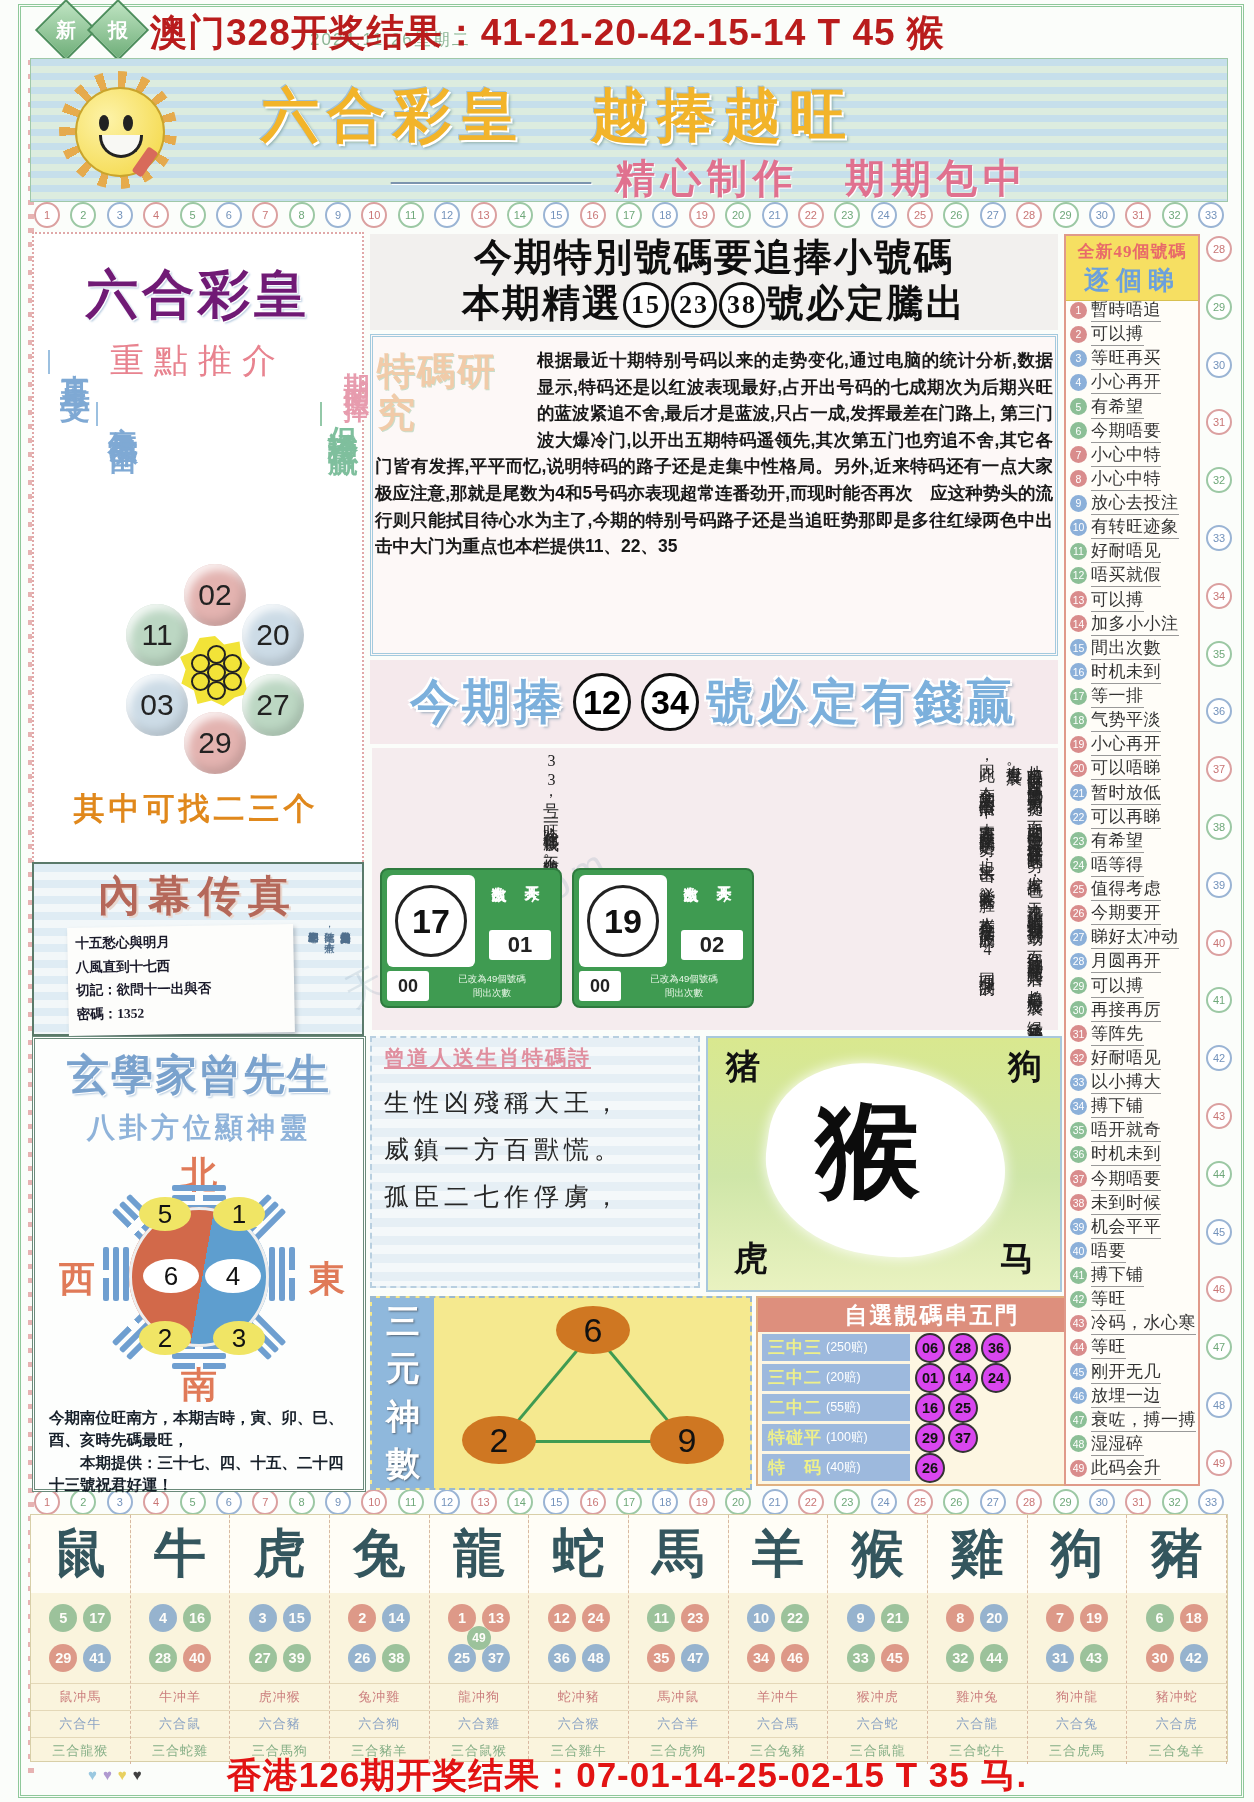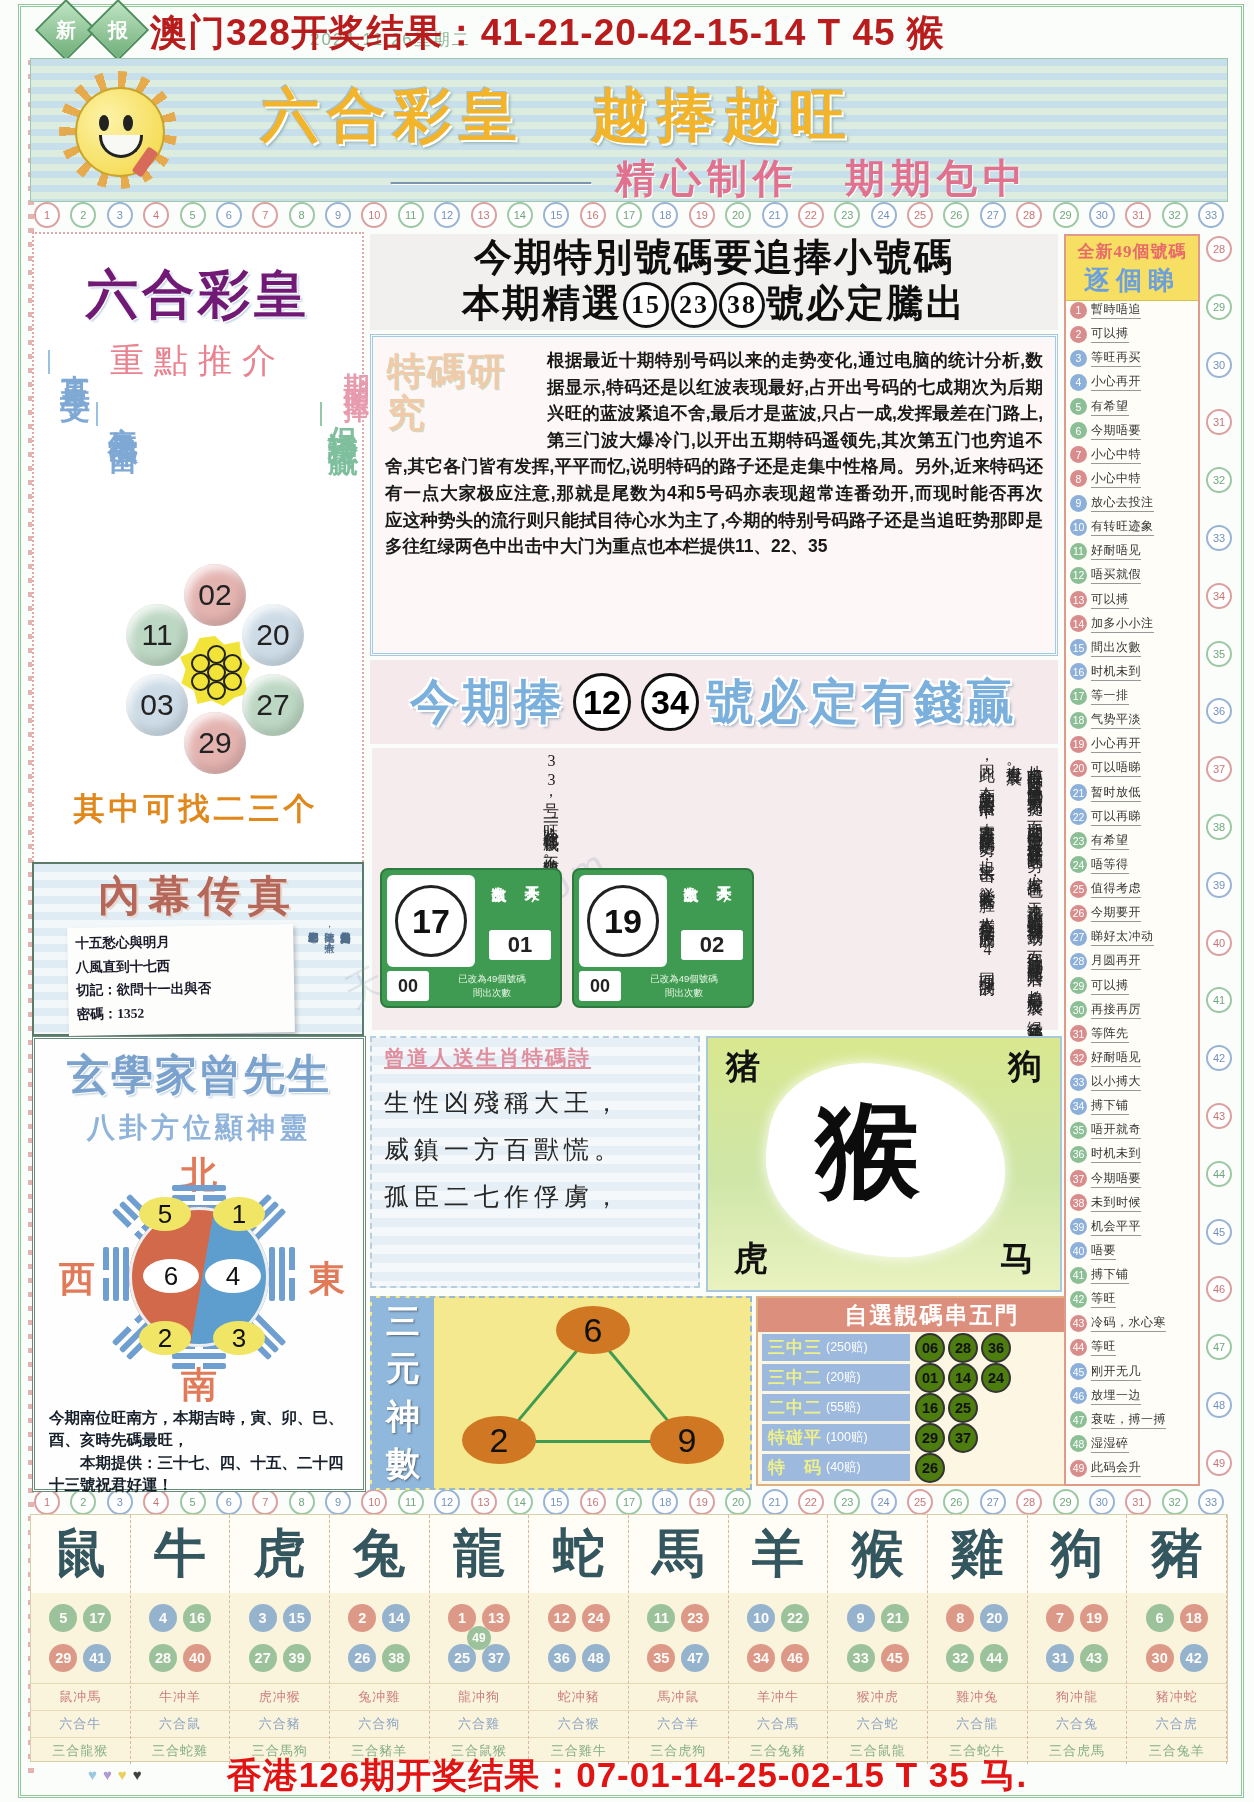--- a/index.html
+++ b/index.html
@@ -110,21 +110,21 @@
                 color:#e79cae;font-size:26px;font-weight:bold;letter-spacing:8px;}
 
   
   #headline-box{position:absolute;left:370px;top:234px;width:688px;height:96px;background:#f2f0ee;
                 display:flex;flex-direction:column;align-items:center;justify-content:center;}
   .hl{font-family:"Liberation Serif",serif;font-weight:bold;color:#0e0e0e;font-size:38px;letter-spacing:2px;
       display:flex;align-items:center;line-height:1.15;}
   .numcircle{display:inline-flex;align-items:center;justify-content:center;width:40px;height:40px;border-radius:50%;
              border:3px solid #111;background:#fff;font-size:26px;font-weight:bold;margin:0 1px;}
   #essay1-box{position:absolute;left:370px;top:334px;width:688px;height:322px;border:3px double #a3cade;
-              background:#fdf8f7;padding:10px 12px;box-sizing:border-box;}
+              background:#fdf8f7;padding:10px 2px;box-sizing:border-box;}
   #wm1{float:left;width:150px;height:100px;margin:4px 10px 0 2px;font-size:38px;font-weight:bold;line-height:1.1;
        font-family:"Liberation Serif",serif;color:#e8a86a;opacity:.55;letter-spacing:2px;
        text-shadow:1px 1px 0 #9fc8a8;}
   #essay1{font-size:17.5px;font-weight:bold;color:#191919;line-height:1.52;text-align:justify;}
   #headline3{position:absolute;left:370px;top:660px;width:688px;height:84px;background:#f5e9ec;
              display:flex;align-items:center;justify-content:center;gap:6px;}
   #headline3 .txt{font-size:48px;font-weight:bold;color:#7cb0dc;letter-spacing:4px;font-family:"Liberation Serif",serif;
                   text-shadow:2px 2px 0 #fff,-2px -2px 0 #fff,2px -2px 0 #fff,-2px 2px 0 #fff,3px 3px 3px #9ab;}
   #headline3 .numcircle{width:52px;height:52px;font-size:34px;background:#fff;}
   #essay2-wrap{position:absolute;left:372px;top:748px;width:686px;height:282px;background:#f5ecee;}
@@ -178,35 +178,35 @@
             justify-content:center;font-size:34px;color:#111;}
   #combo{position:absolute;left:756px;top:1296px;width:352px;height:190px;border:2px solid #e0b080;background:#fdf6e2;
          box-sizing:border-box;}
   #combo-title{height:34px;background:#dd8f7d;color:#fff;font-size:23px;font-weight:bold;display:flex;align-items:center;
                justify-content:center;letter-spacing:2px;font-family:"Liberation Serif",serif;}
   .combo-row{display:flex;align-items:center;height:29px;margin:1px 4px 0 4px;}
   .combo-name{width:148px;background:#9db9dd;height:27px;display:flex;align-items:center;padding-left:6px;box-sizing:border-box;}
   .combo-name b{color:#eef08a;font-size:17px;letter-spacing:1px;font-family:"Liberation Serif",serif;}
   .combo-name i{color:#fff;font-style:normal;font-size:12.5px;margin-left:4px;}
   .combo-nums{display:flex;gap:3px;margin-left:5px;}
-  .cnum{width:26px;height:26px;border-radius:50%;border:2px solid #333;background:#4d7c0f;display:flex;align-items:center;
+  .cnum{width:26px;height:26px;border-radius:50%;border:2px solid #333;background:#d946ef;display:flex;align-items:center;
         justify-content:center;font-size:14.5px;font-weight:bold;color:#111;}
 
   
   #sidebar{position:absolute;left:1064px;top:234px;width:136px;height:1252px;border:2px solid #e09a8a;background:#fffdf8;
            box-sizing:border-box;}
   #sb-head{background:#f6df62;text-align:center;padding:4px 0 2px 0;border-bottom:1px solid #d8c050;}
   #sb-head .h1{color:#e86a6a;font-size:17px;font-weight:bold;letter-spacing:1px;font-family:"Liberation Serif",serif;}
   #sb-head .h2{color:#6ba0dc;font-size:26px;font-weight:bold;letter-spacing:6px;font-family:"Liberation Serif",serif;}
   #sb-list{position:absolute;left:4px;top:62px;right:2px;bottom:4px;display:flex;flex-direction:column;}
   .sb-item{flex:1;display:flex;align-items:center;gap:4px;}
   .sb-num{width:17px;height:17px;border-radius:50%;color:#fff;font-size:10.5px;display:flex;align-items:center;
           justify-content:center;flex:none;}
   .sb-num.r{background:#d98c8c;} .sb-num.g{background:#8cbf96;} .sb-num.b{background:#8cb0d9;}
-  .sb-txt{font-size:12px;color:#333;border-bottom:1px solid #999;letter-spacing:.5px;white-space:nowrap;
+  .sb-txt{font-size:17px;color:#333;border-bottom:1px solid #999;letter-spacing:.5px;white-space:nowrap;
           font-family:"Liberation Serif",serif;}
 
   
   #zstrip{position:absolute;left:30px;top:1514px;width:1196px;height:246px;background:#faf4dd;border:1px solid #d8cfa8;}
   #zgrid{display:grid;grid-template-columns:repeat(12,1fr);height:100%;}
   .zcol{border-right:1px dashed #d8b8a0;display:flex;flex-direction:column;}
   .zanimal{height:78px;background:#fffdf6;display:flex;align-items:center;justify-content:center;
            font-size:52px;color:#34565e;font-family:"Liberation Serif",serif;font-weight:bold;}
   .zballs{height:90px;position:relative;display:flex;flex-direction:column;align-items:center;justify-content:space-evenly;}
   .brow{display:flex;gap:6px;}

